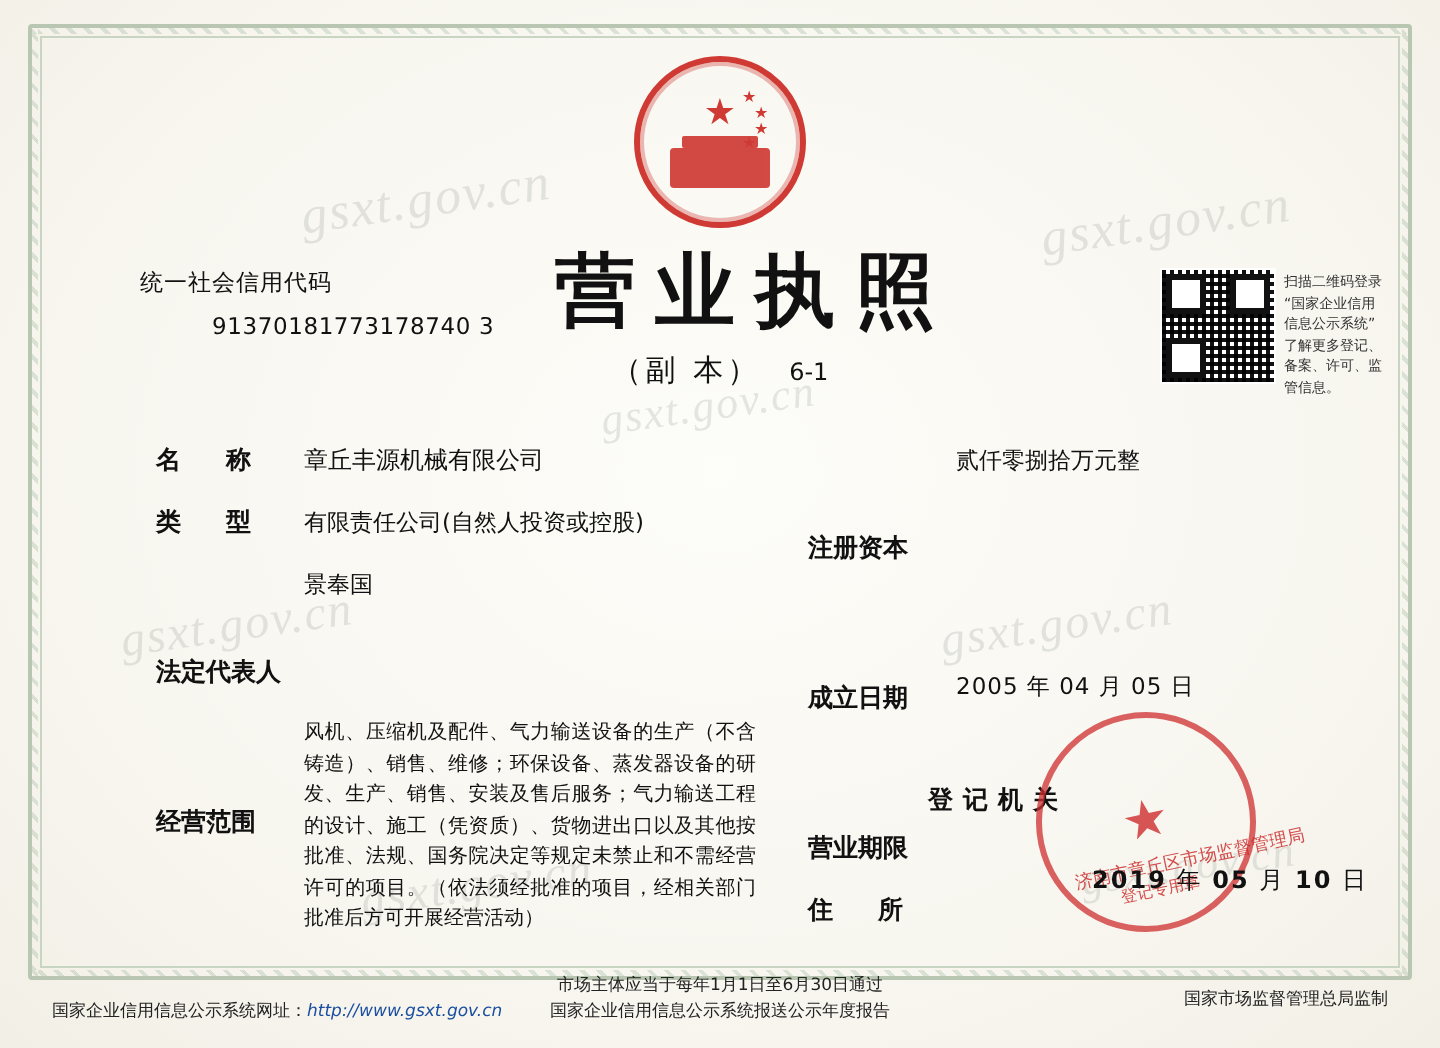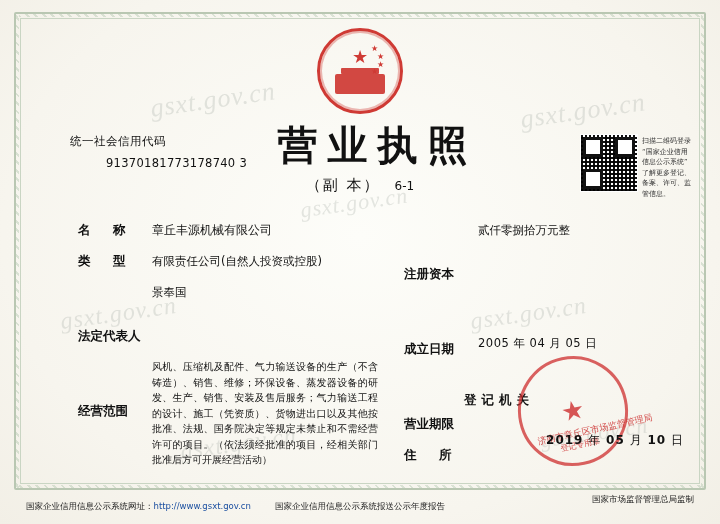--- a/index.html
+++ b/index.html
@@ -178,21 +178,21 @@
     font-size:12px;color:#111;letter-spacing:1px;
   }
   .issue-date .n{font-weight:600;}
 
   
   .footer{
     position:absolute;left:0;right:0;bottom:8px;
     font-size:8.5px;color:#222;
   }
   .f-left{position:absolute;left:26px;bottom:2px;line-height:1.6;}
-  .f-left .url{color:#1b4fa0;}
+  .f-left .url{color:#1b4fa0;font-style:italic;}
   .f-mid{position:absolute;left:50%;transform:translateX(-50%);bottom:2px;text-align:center;line-height:1.6;}
   .f-right{position:absolute;right:26px;bottom:10px;}
 </style>
 </head>
 <body>
 
 <div class="page">
 
   <div class="border-outer"></div>
   <div class="border-pattern"></div>
@@ -293,18 +293,19 @@
     <span>月</span>
     <span class="n">10</span>
     <span>日</span>
   </div>
 
   <div class="footer">
     <div class="f-left">
       <span>国家企业信用信息公示系统网址：</span><span class="url">http://www.gsxt.gov.cn</span>
     </div>
     <div class="f-mid">
+      <div>市场主体应当于每年1月1日至6月30日通过</div>
       <div>国家企业信用信息公示系统报送公示年度报告</div>
     </div>
     <div class="f-right">国家市场监督管理总局监制</div>
   </div>
 
 </div>
 
 </body></html>

